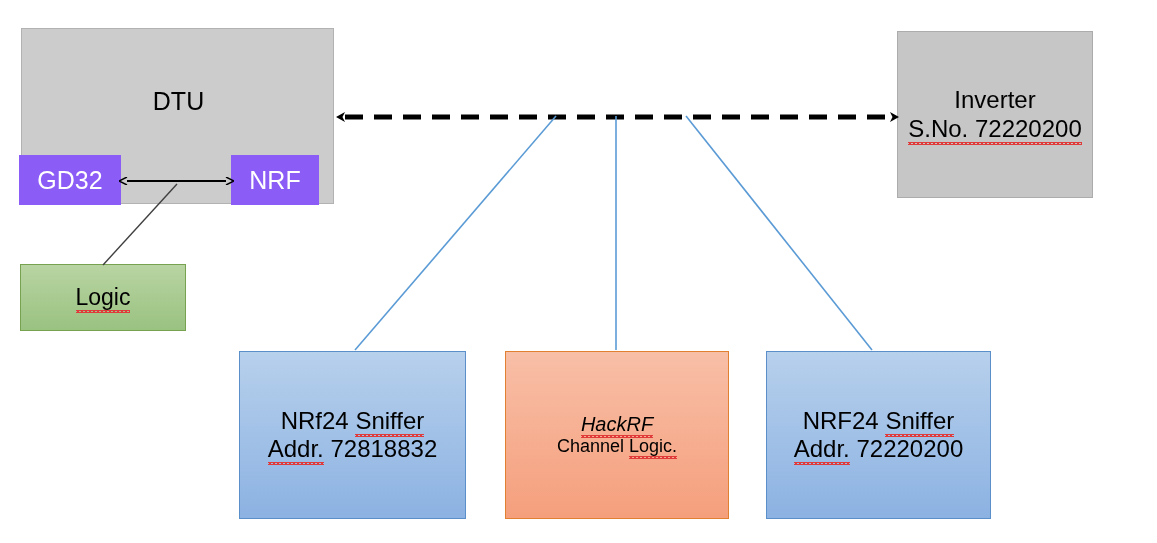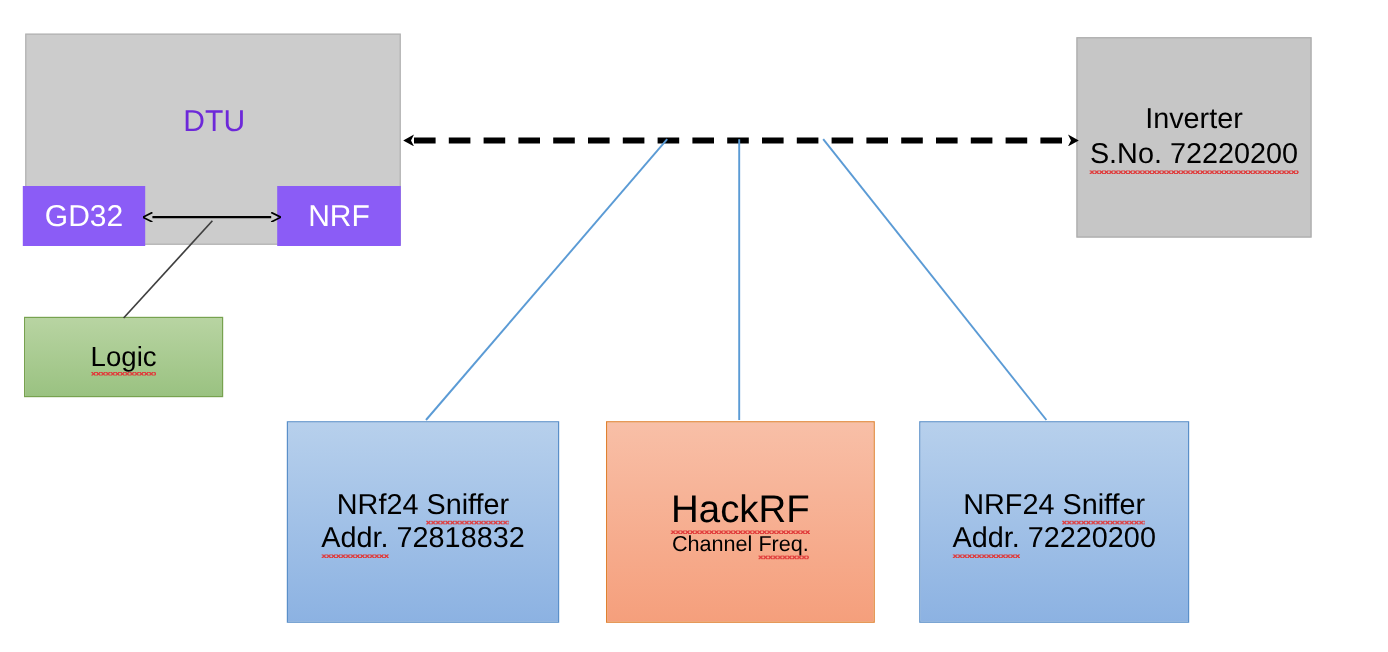--- a/index.html
+++ b/index.html
@@ -37,21 +37,21 @@
   }
   #dtu-text-wrap {
     position: absolute;
     left: 0;
     top: 58px;
     width: 313px;
     text-align: center;
   }
   .dtu-line {
     font-size: 25px;
-    color: #6d28d9;
+    color: #000000;
     letter-spacing: 0.1px;
   }
   
   #inverter-box {
     left: 897px;
     top: 31px;
     width: 196px;
     height: 167px;
     background: #c6c6c6;
     border: 1px solid #acacac;
@@ -62,21 +62,21 @@
     position: absolute;
     box-sizing: border-box;
     background: #8b5cf6;
     color: #ffffff;
     display: flex;
     align-items: center;
     justify-content: center;
     font-size: 25px;
   }
   #gd32-chip { left: 19px; top: 155px; width: 102px; height: 50px; }
-  #nrf-chip  { left: 231px; top: 155px; width: 103px; height: 50px; }
+  #nrf-chip  { left: 231px; top: 155px; width: 88px; height: 50px; }
   
   #logic-box {
     left: 20px;
     top: 264px;
     width: 166px;
     height: 67px;
     background: linear-gradient(180deg, #b8d4a2 0%, #9ac281 100%);
     border: 1px solid #77a24f;
     font-size: 23px;
     text-align: right;
@@ -88,21 +88,21 @@
   }
   .orange-box {
     background: linear-gradient(180deg, #f8bfa7 0%, #f59f7c 100%);
     border: 1px solid #e08030;
   }
   #sniffer-left  { left: 239px; top: 351px; width: 227px; height: 168px; }
   #hackrf-box    { left: 505px; top: 351px; width: 224px; height: 168px; }
   #sniffer-right { left: 766px; top: 351px; width: 225px; height: 168px; }
   .dev-line   { font-size: 24px; }
   .small-line { font-size: 18px; }
-  .title-line { font-size: 32px; }
+  .title-line { font-size: 20px; font-style: italic; }
   
   .sq {
     position: relative;
     display: inline-block;
   }
   .sq::after {
     content: "";
     position: absolute;
     left: 0;
     right: 0;
@@ -150,21 +150,21 @@
     <span class="sq">Logic</span>
   </div>
 
   <div class="box blue-box" id="sniffer-left">
     <div class="dev-line">NRf24&nbsp;<span class="sq">Sniffer</span></div>
     <div class="dev-line"><span class="sq">Addr.</span>&nbsp;72818832</div>
   </div>
 
   <div class="box orange-box" id="hackrf-box">
     <div class="title-line"><span class="sq">HackRF</span></div>
-    <div class="small-line">Channel&nbsp;<span class="sq">Freq.</span></div>
+    <div class="small-line">Channel&nbsp;<span class="sq">Logic.</span></div>
   </div>
 
   <div class="box blue-box" id="sniffer-right">
     <div class="dev-line">NRF24&nbsp;<span class="sq">Sniffer</span></div>
     <div class="dev-line"><span class="sq">Addr.</span>&nbsp;72220200</div>
   </div>
 
   <svg class="overlay" viewBox="0 0 1157 543">
     <defs>
       <marker id="arrHeadL" markerWidth="10" markerHeight="10" refX="9" refY="5" orient="auto" markerUnits="userSpaceOnUse">

